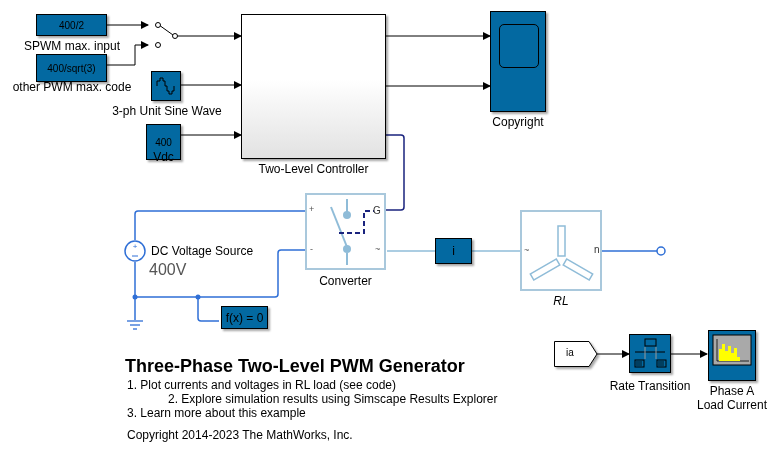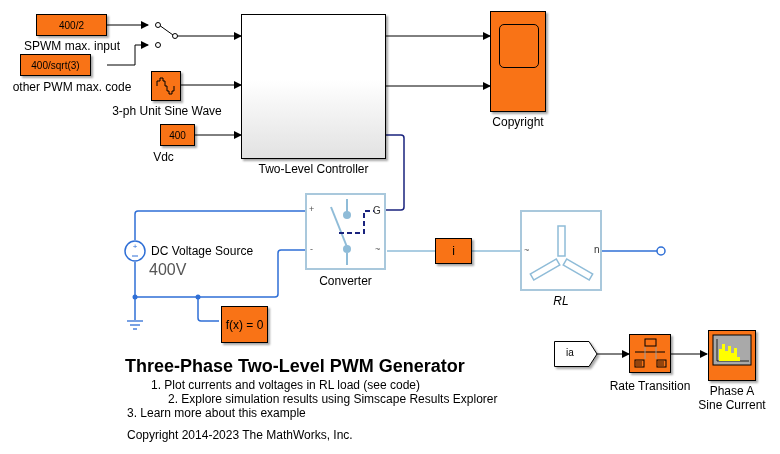--- a/index.html
+++ b/index.html
@@ -1,19 +1,19 @@
 <!DOCTYPE html>
 <html><head>
 <meta charset="utf-8">
 <style>
   html, body { margin:0; padding:0; background:#ffffff; }
   body { width:780px; height:454px; position:relative; overflow:hidden;
          font-family:"Liberation Sans", sans-serif; color:#000; }
   .abs { position:absolute; }
-  .block { position:absolute; background:#f97316; border:1px solid #000;
+  .block { position:absolute; background:#0369a1; border:1px solid #000;
            box-shadow:2px 2px 2px rgba(0,0,0,0.35); box-sizing:border-box; }
   .blabel { position:absolute; font-size:12px; text-align:center; white-space:nowrap; }
   .center { display:flex; align-items:center; justify-content:center; }
   .const-text { font-size:10px; }
   svg.wires { position:absolute; left:0; top:0; }
   .ann-title { position:absolute; left:125px; top:356px; font-size:18px; font-weight:bold; }
   .ann-line { position:absolute; left:127px; font-size:12px; white-space:nowrap; }
   .link { cursor:pointer; }
 </style>
 </head>
@@ -73,33 +73,33 @@
     <line x1="130" y1="325" x2="140" y2="325"></line>
     <line x1="133" y1="329" x2="137" y2="329"></line>
   </g>
 </svg>
 
 <div class="block center" style="left:36px;top:14px;width:71px;height:22px;">
   <span class="const-text">400/2</span>
 </div>
 <div class="blabel" style="left:22px;top:39px;width:100px;">SPWM max. input</div>
 
-<div class="block center" style="left:20px;top:54px;width:71px;height:22px;">
+<div class="block center" style="left:36px;top:54px;width:71px;height:28px;">
   <span class="const-text">400/sqrt(3)</span>
 </div>
 <div class="blabel" style="left:8px;top:80px;width:128px;">other PWM max. code</div>
 
 <div class="block center" style="left:151px;top:71px;width:30px;height:30px;">
   <svg width="22" height="22">
     <path d="M2,11 V6 H5 V3 H8 V6 H10 V11 H12 V16 H14 V19 H17 V16 H19 V11" stroke="#000" stroke-width="1" fill="none"></path>
   </svg>
 </div>
 <div class="blabel" style="left:106px;top:104px;width:122px;">3-ph Unit Sine Wave</div>
 
-<div class="block center" style="left:146px;top:124px;width:35px;height:22px;margin-left:14px;">
+<div class="block center" style="left:146px;top:124px;width:35px;height:36px;">
   <span class="const-text">400</span>
 </div>
 <div class="blabel" style="left:146px;top:150px;width:35px;">Vdc</div>
 
 <div class="block" style="left:241px;top:14px;width:145px;height:145px;background:linear-gradient(to bottom,#ffffff 0%,#ffffff 45%,#e2e2e2 100%);"></div>
 <div class="blabel" style="left:241px;top:162px;width:145px;">Two-Level Controller</div>
 
 <div class="block" style="left:490px;top:11px;width:56px;height:101px;">
   <div style="position:absolute;left:8px;top:12px;width:38px;height:42px;border:1px solid #000;border-radius:5px;"></div>
 </div>
@@ -117,21 +117,21 @@
   <span class="abs" style="left:2px;top:9px;font-size:9px;color:#555;">+</span>
   <span class="abs" style="left:3px;top:49px;font-size:9px;color:#555;">-</span>
   <span class="abs" style="left:66px;top:10px;font-size:10px;color:#333;">G</span>
   <span class="abs" style="left:68px;top:49px;font-size:9px;color:#555;">~</span>
 </div>
 <div class="blabel" style="left:305px;top:274px;width:81px;">Converter</div>
 
 <div class="abs" style="left:151px;top:244px;font-size:12px;white-space:nowrap;">DC Voltage Source</div>
 <div class="abs" style="left:149px;top:261px;font-size:16px;color:#555;">400V</div>
 
-<div class="block center" style="left:221px;top:306px;width:47px;height:37px;">
+<div class="block center" style="left:221px;top:306px;width:47px;height:23px;">
   <span style="font-size:12px;">f(x) = 0</span>
 </div>
 
 <div class="block center" style="left:435px;top:238px;width:37px;height:26px;">
   <span style="font-size:12px;">i</span>
 </div>
 
 <div class="abs" style="left:520px;top:210px;width:82px;height:81px;border:2px solid #a9c8dc;box-sizing:border-box;background:#fff;">
   <svg width="78" height="77">
     <g stroke="#8fbcd8" stroke-width="1.5" fill="#fff">
@@ -175,19 +175,19 @@
 <div class="blabel" style="left:600px;top:379px;width:100px;">Rate Transition</div>
 
 <div class="block" style="left:708px;top:330px;width:48px;height:51px;">
   <svg width="46" height="49">
     <rect x="4" y="4" width="38" height="30" fill="#a9a9a9" stroke="#000" stroke-width="1"></rect>
     <polyline points="8,8 8,30 40,30" fill="none" stroke="#000" stroke-width="0.8"></polyline>
     <path d="M10,30 V18 H13 V13 H16 V20 H19 V15 H22 V22 H25 V17 H28 V26 H31 V30 Z" fill="#ffff00"></path>
   </svg>
 </div>
 <div class="blabel" style="left:690px;top:384px;width:84px;">Phase A</div>
-<div class="blabel" style="left:690px;top:398px;width:84px;">Sine Current</div>
+<div class="blabel" style="left:690px;top:398px;width:84px;">Load Current</div>
 
 <div class="ann-title">Three-Phase Two-Level PWM Generator</div>
-<div class="ann-line link" style="top:378px;margin-left:24px;">1. Plot currents and voltages in RL load (see code)</div>
+<div class="ann-line link" style="top:378px;">1. Plot currents and voltages in RL load (see code)</div>
 <div class="ann-line link" style="top:392px;margin-left:41px;">2. Explore simulation results using Simscape Results Explorer</div>
 <div class="ann-line link" style="top:406px;">3. Learn more about this example</div>
 <div class="ann-line" style="top:428px;">Copyright 2014-2023 The MathWorks, Inc.</div>
 
 </body></html>

